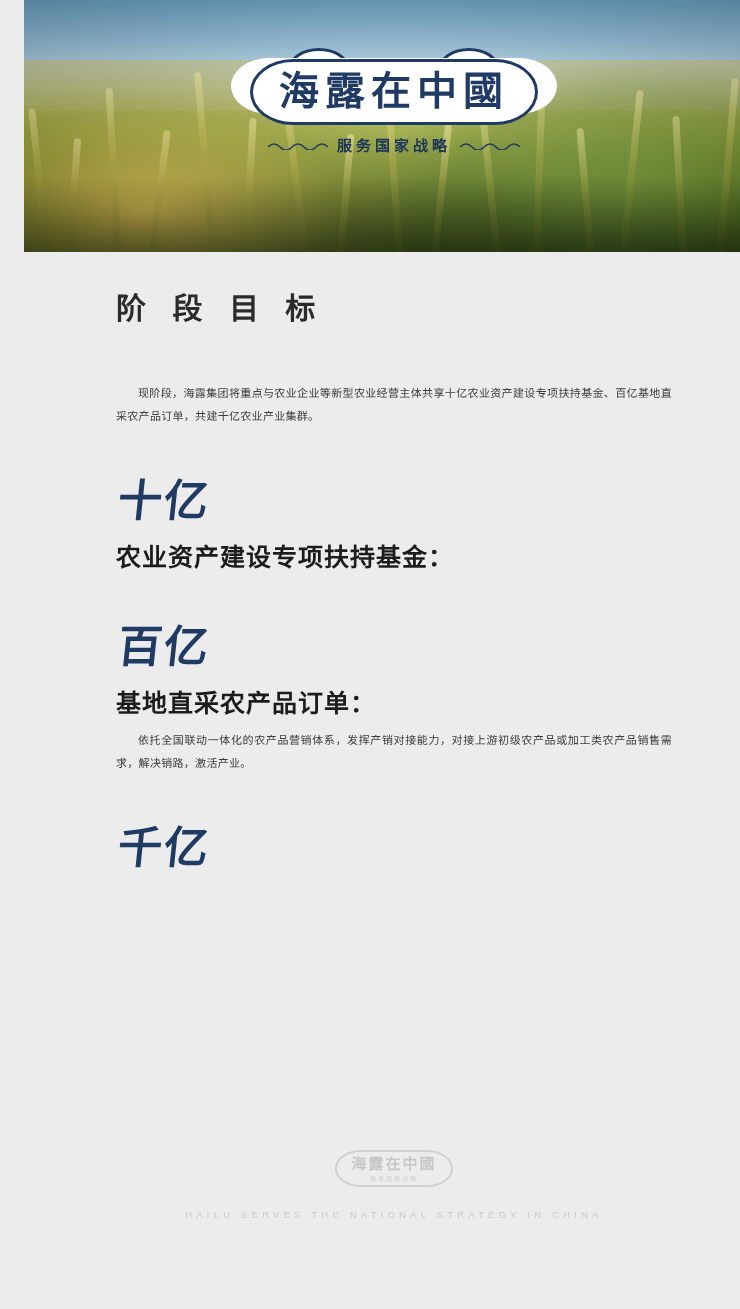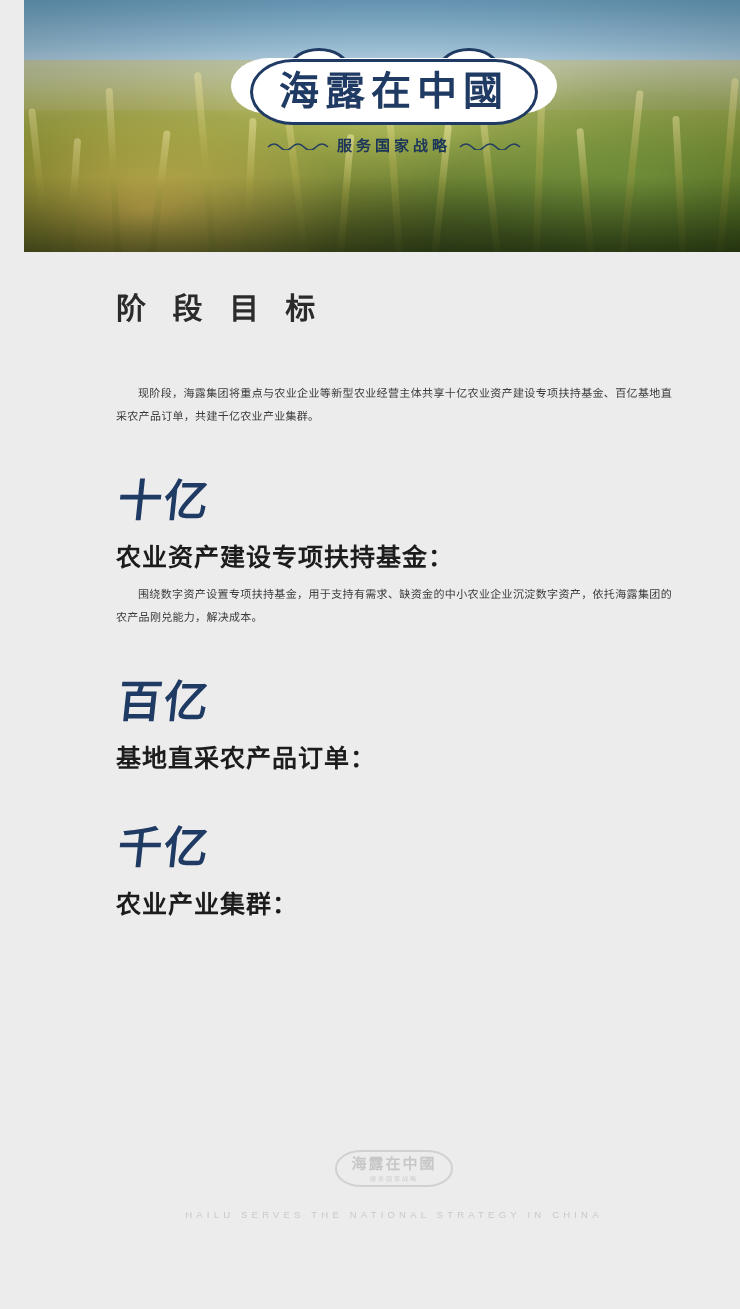--- a/index.html
+++ b/index.html
@@ -255,31 +255,30 @@
 
   <div class="content">
 
     <h1 class="section-title">阶 段 目 标</h1>
 
     <p class="para">现阶段，海露集团将重点与农业企业等新型农业经营主体共享十亿农业资产建设专项扶持基金、百亿基地直采农产品订单，共建千亿农业产业集群。</p>
 
     <div class="block">
       <div class="block-num">十亿</div>
       <h2 class="block-head">农业资产建设专项扶持基金：</h2>
-      <p class="para">围绕数字资产设置专项扶持基金，用于支持有需求、缺资金的中小农业企业沉淀数字资产，依托海露集团的农产品刚兑能力，解决成本。</p>
     </div>
 
     <div class="block">
       <div class="block-num">百亿</div>
       <h2 class="block-head">基地直采农产品订单：</h2>
+      <p class="para">依托全国联动一体化的农产品营销体系，发挥产销对接能力，对接上游初级农产品或加工类农产品销售需求，解决销路，激活产业。</p>
     </div>
 
     <div class="block">
       <div class="block-num">千亿</div>
-      <h2 class="block-head">农业产业集群：</h2>
     </div>
   </div>
 
   <div class="footer">
     <div class="footer-mark">
       <span>海露在中國</span>
       <span class="footer-mark-sub">服务国家战略</span>
     </div>
     <div class="footer-line">HAILU SERVES THE NATIONAL STRATEGY IN CHINA</div>
   </div>

